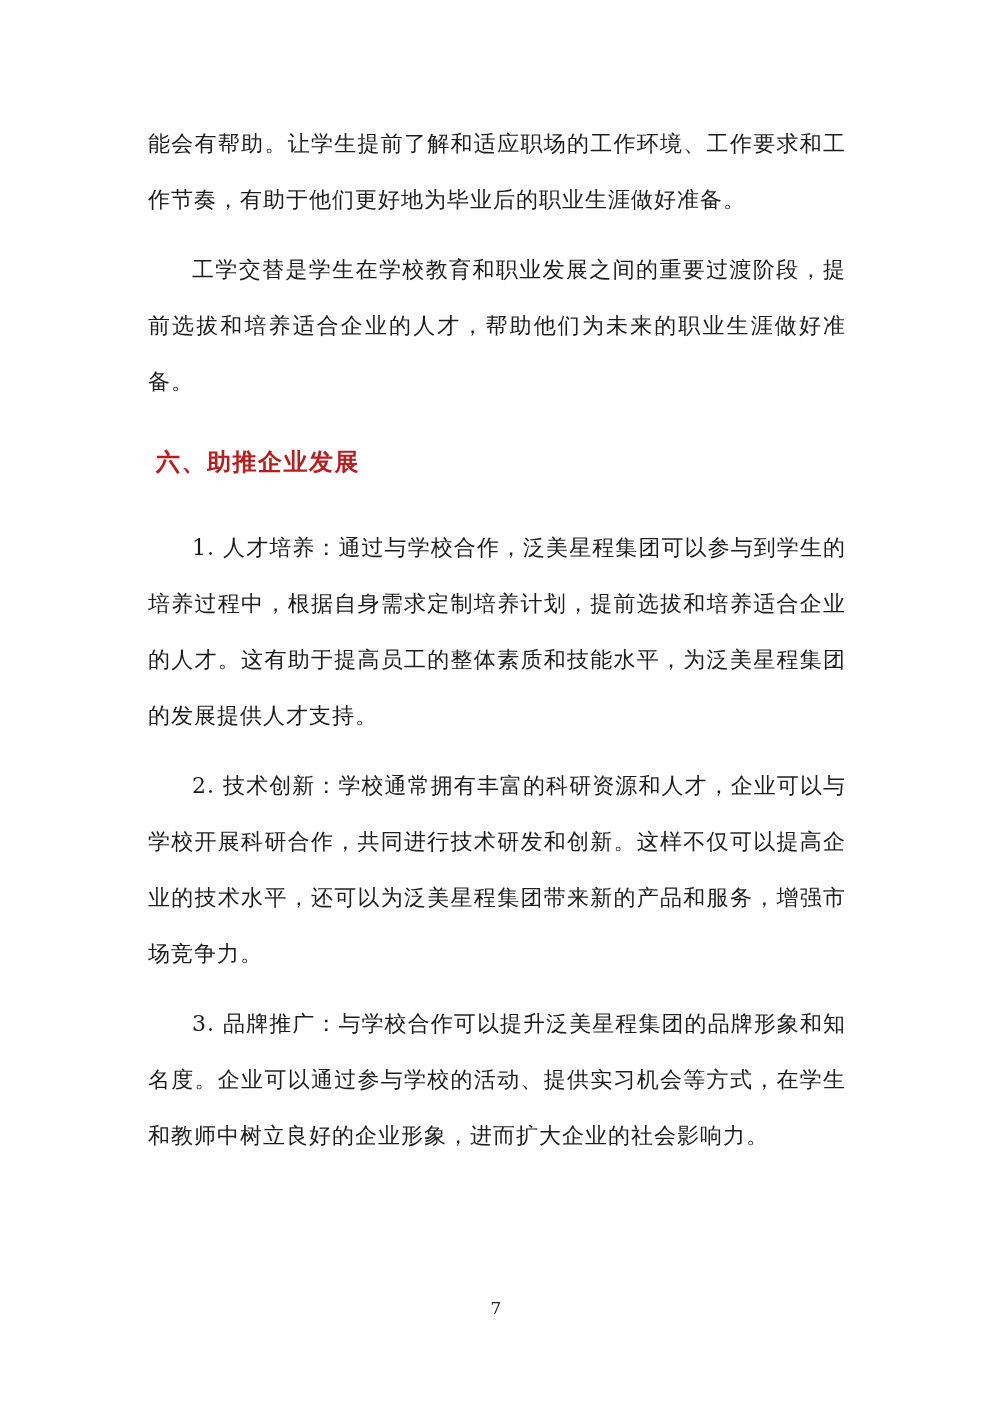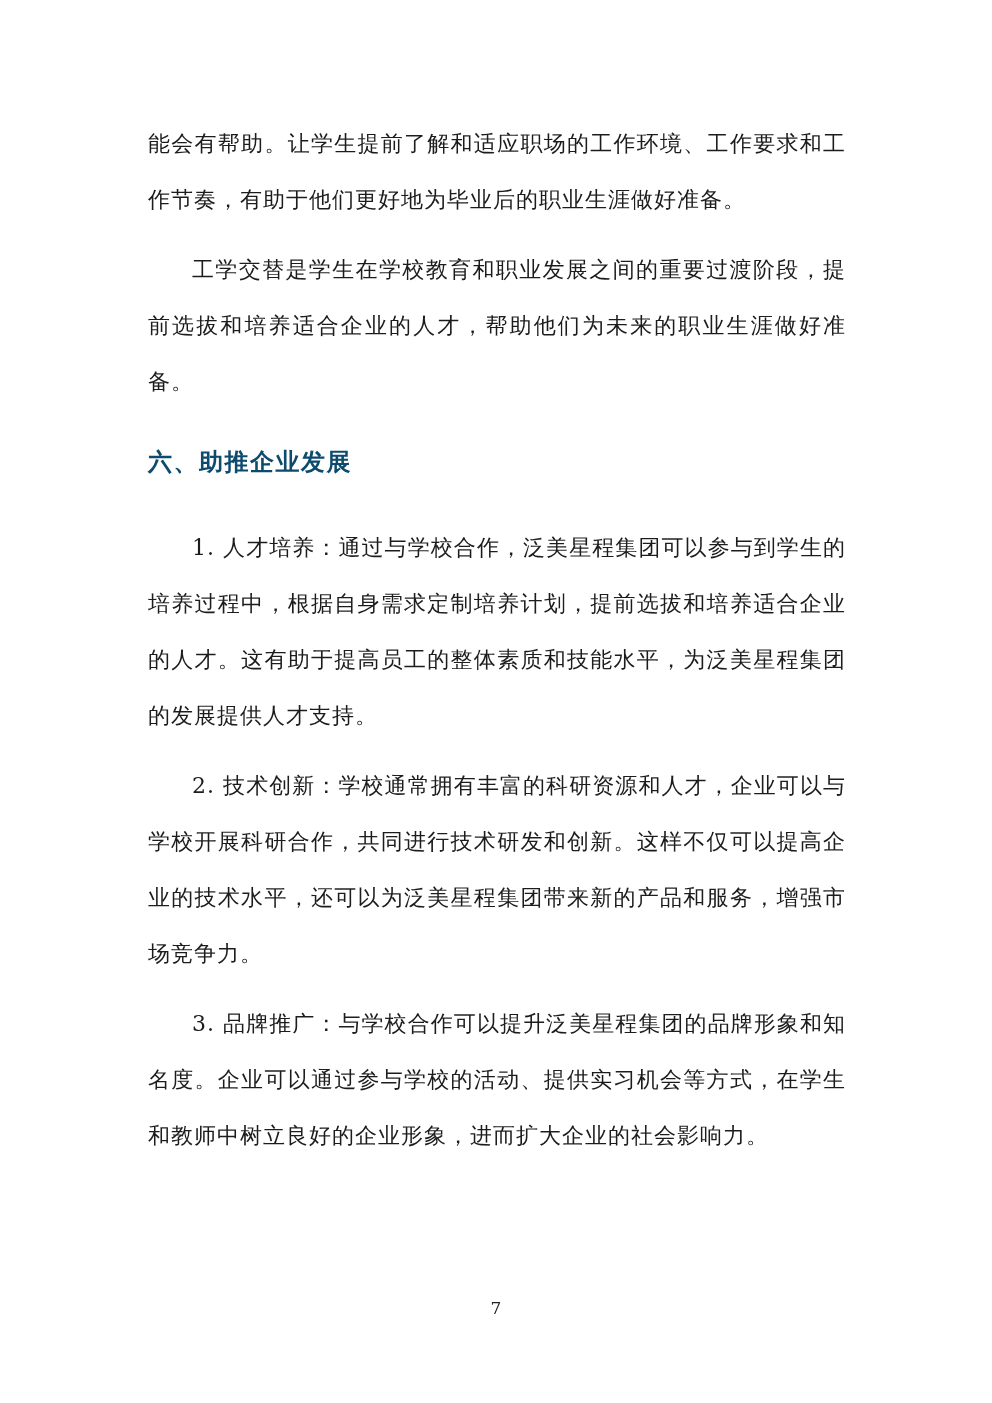--- a/index.html
+++ b/index.html
@@ -29,26 +29,26 @@
     letter-spacing: 1px;
     color: #1c1c1c;
     text-align: justify;
     text-indent: 2em;
     font-family: "DejaVu Serif", "Liberation Serif", serif;
   }
   p.body-text.no-indent {
     text-indent: 0;
   }
   h2.section-heading {
-    margin: 32px 0 38px 0;
+    margin: 32px 0 38px 8px;
     font-size: 24px;
     line-height: 40px;
     font-weight: 700;
     letter-spacing: 1.5px;
-    color: #0c4a6e;
+    color: #b91c1c;
     font-family: "DejaVu Sans", "Liberation Sans", sans-serif;
   }
   .footer {
     position: absolute;
     left: 0;
     right: 0;
     top: 1296px;
     text-align: center;
   }
   .page-number {

